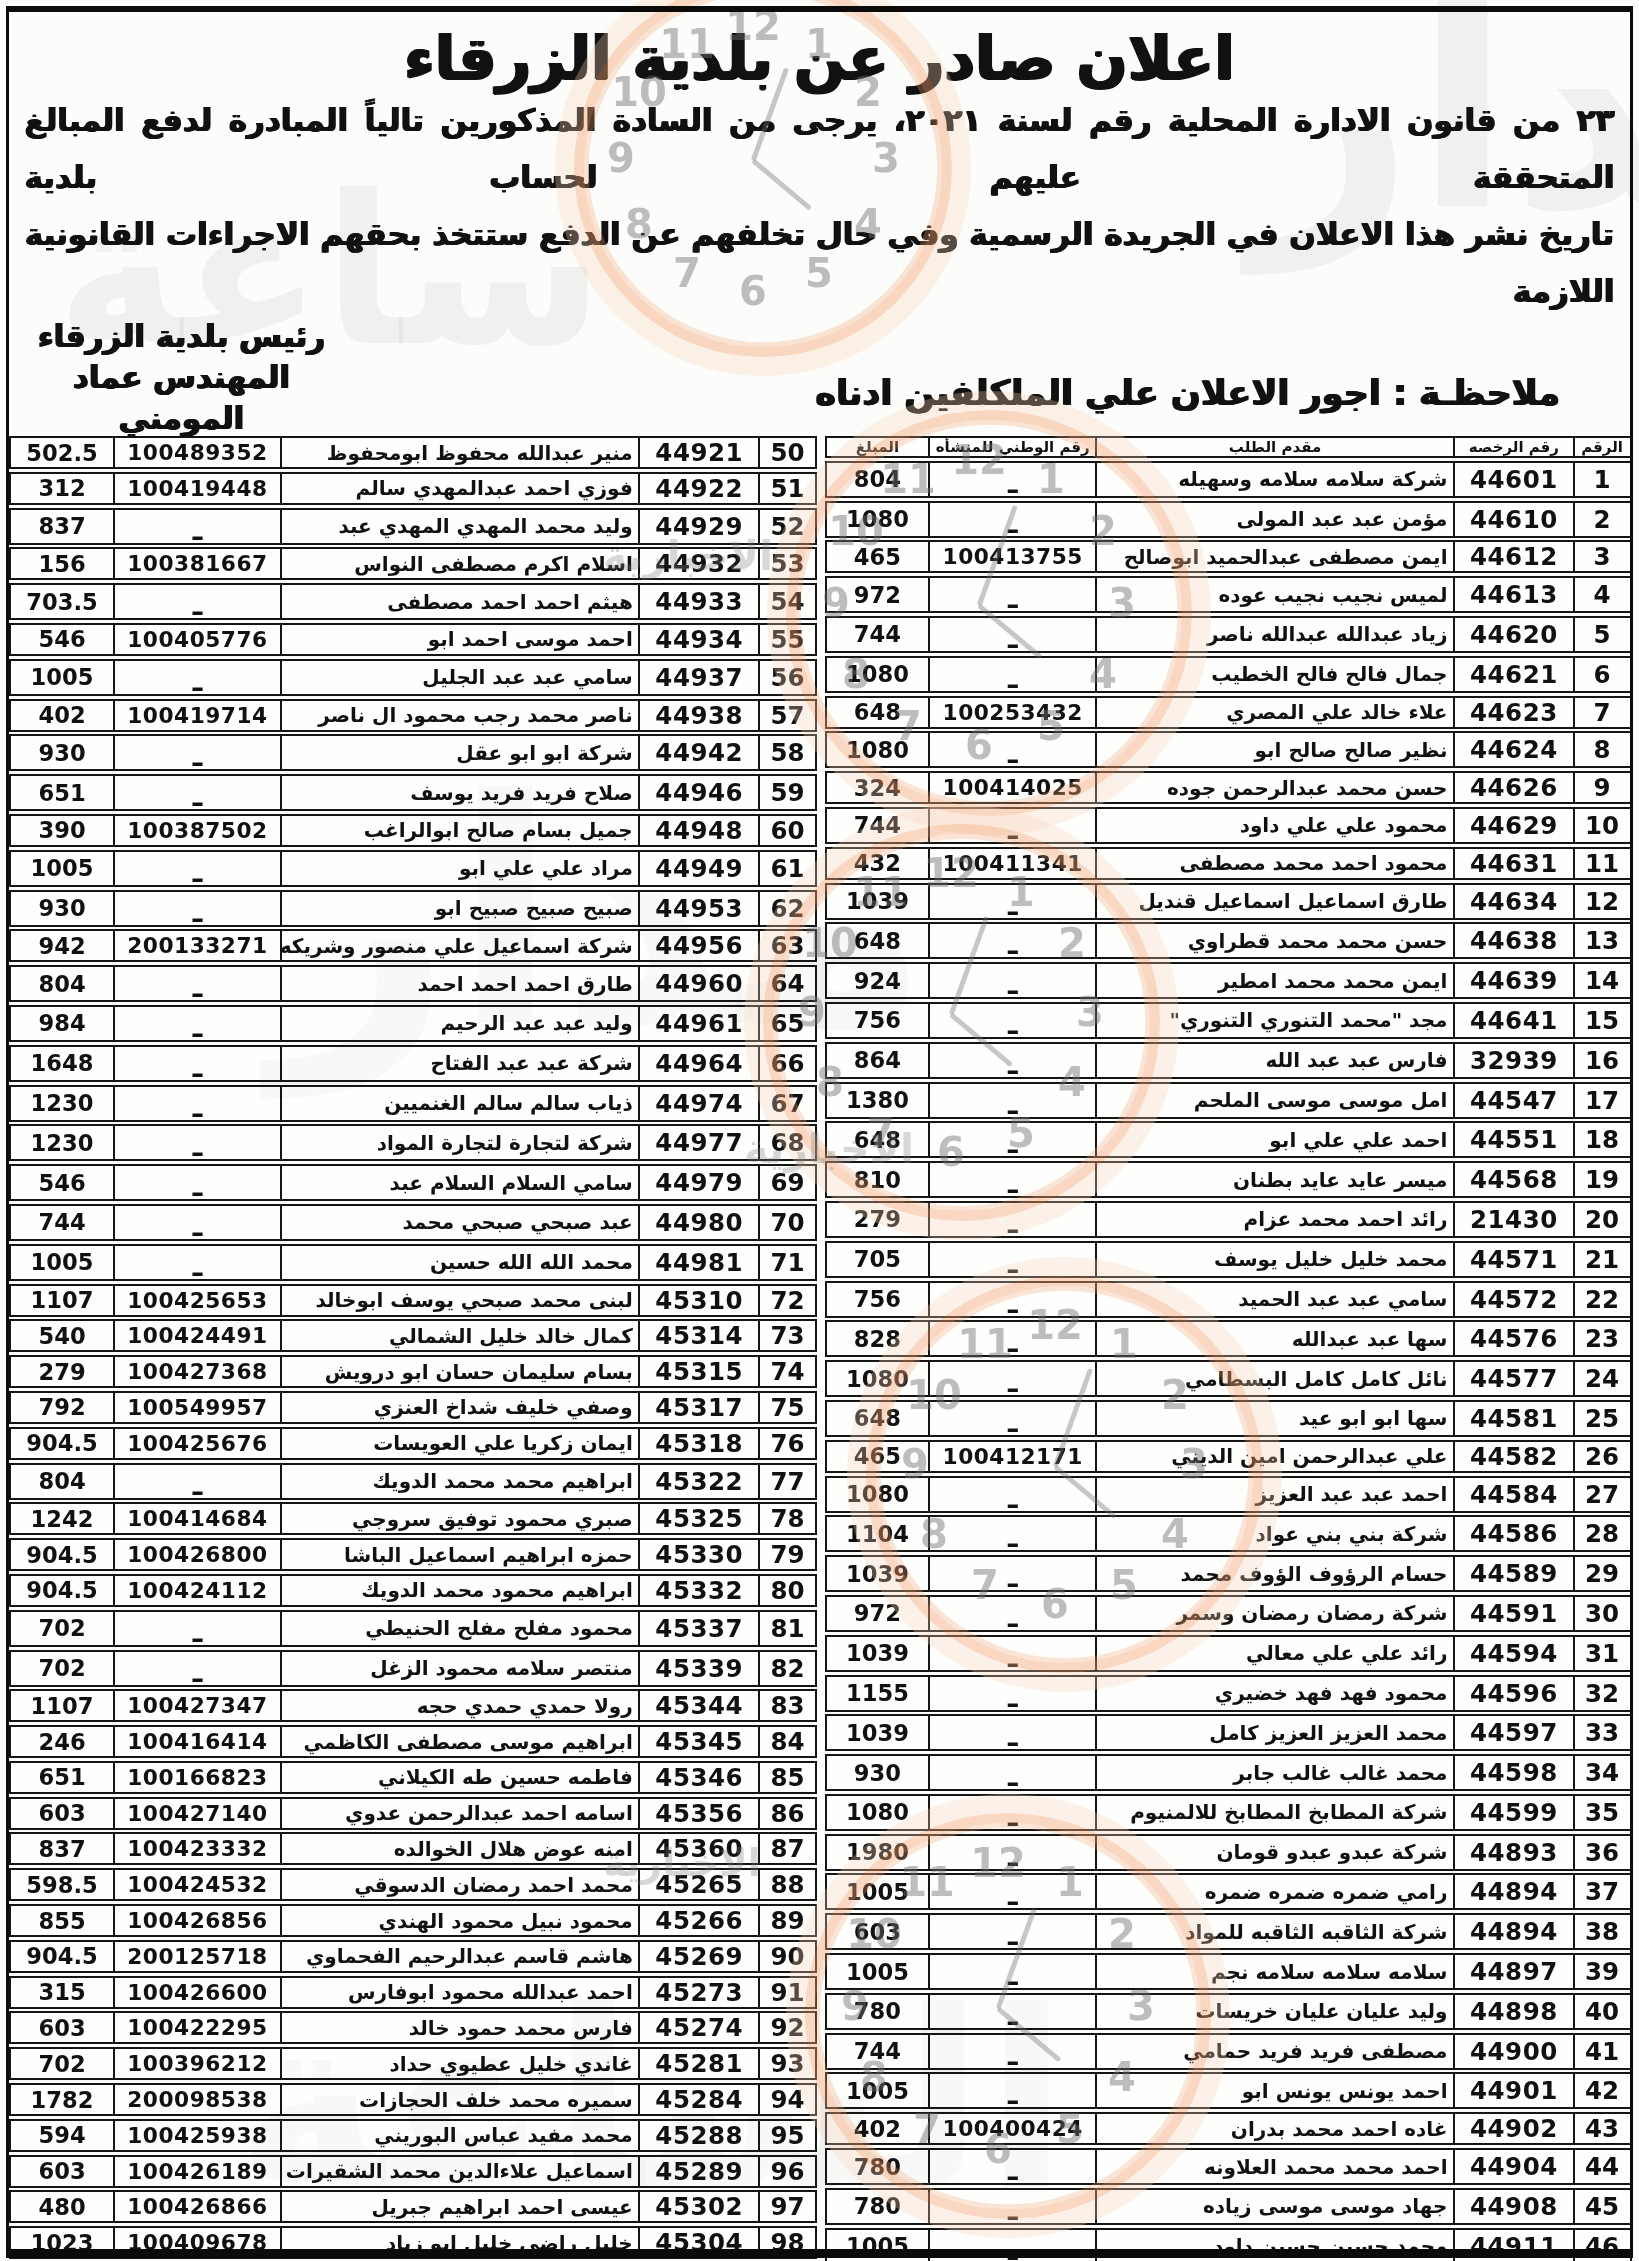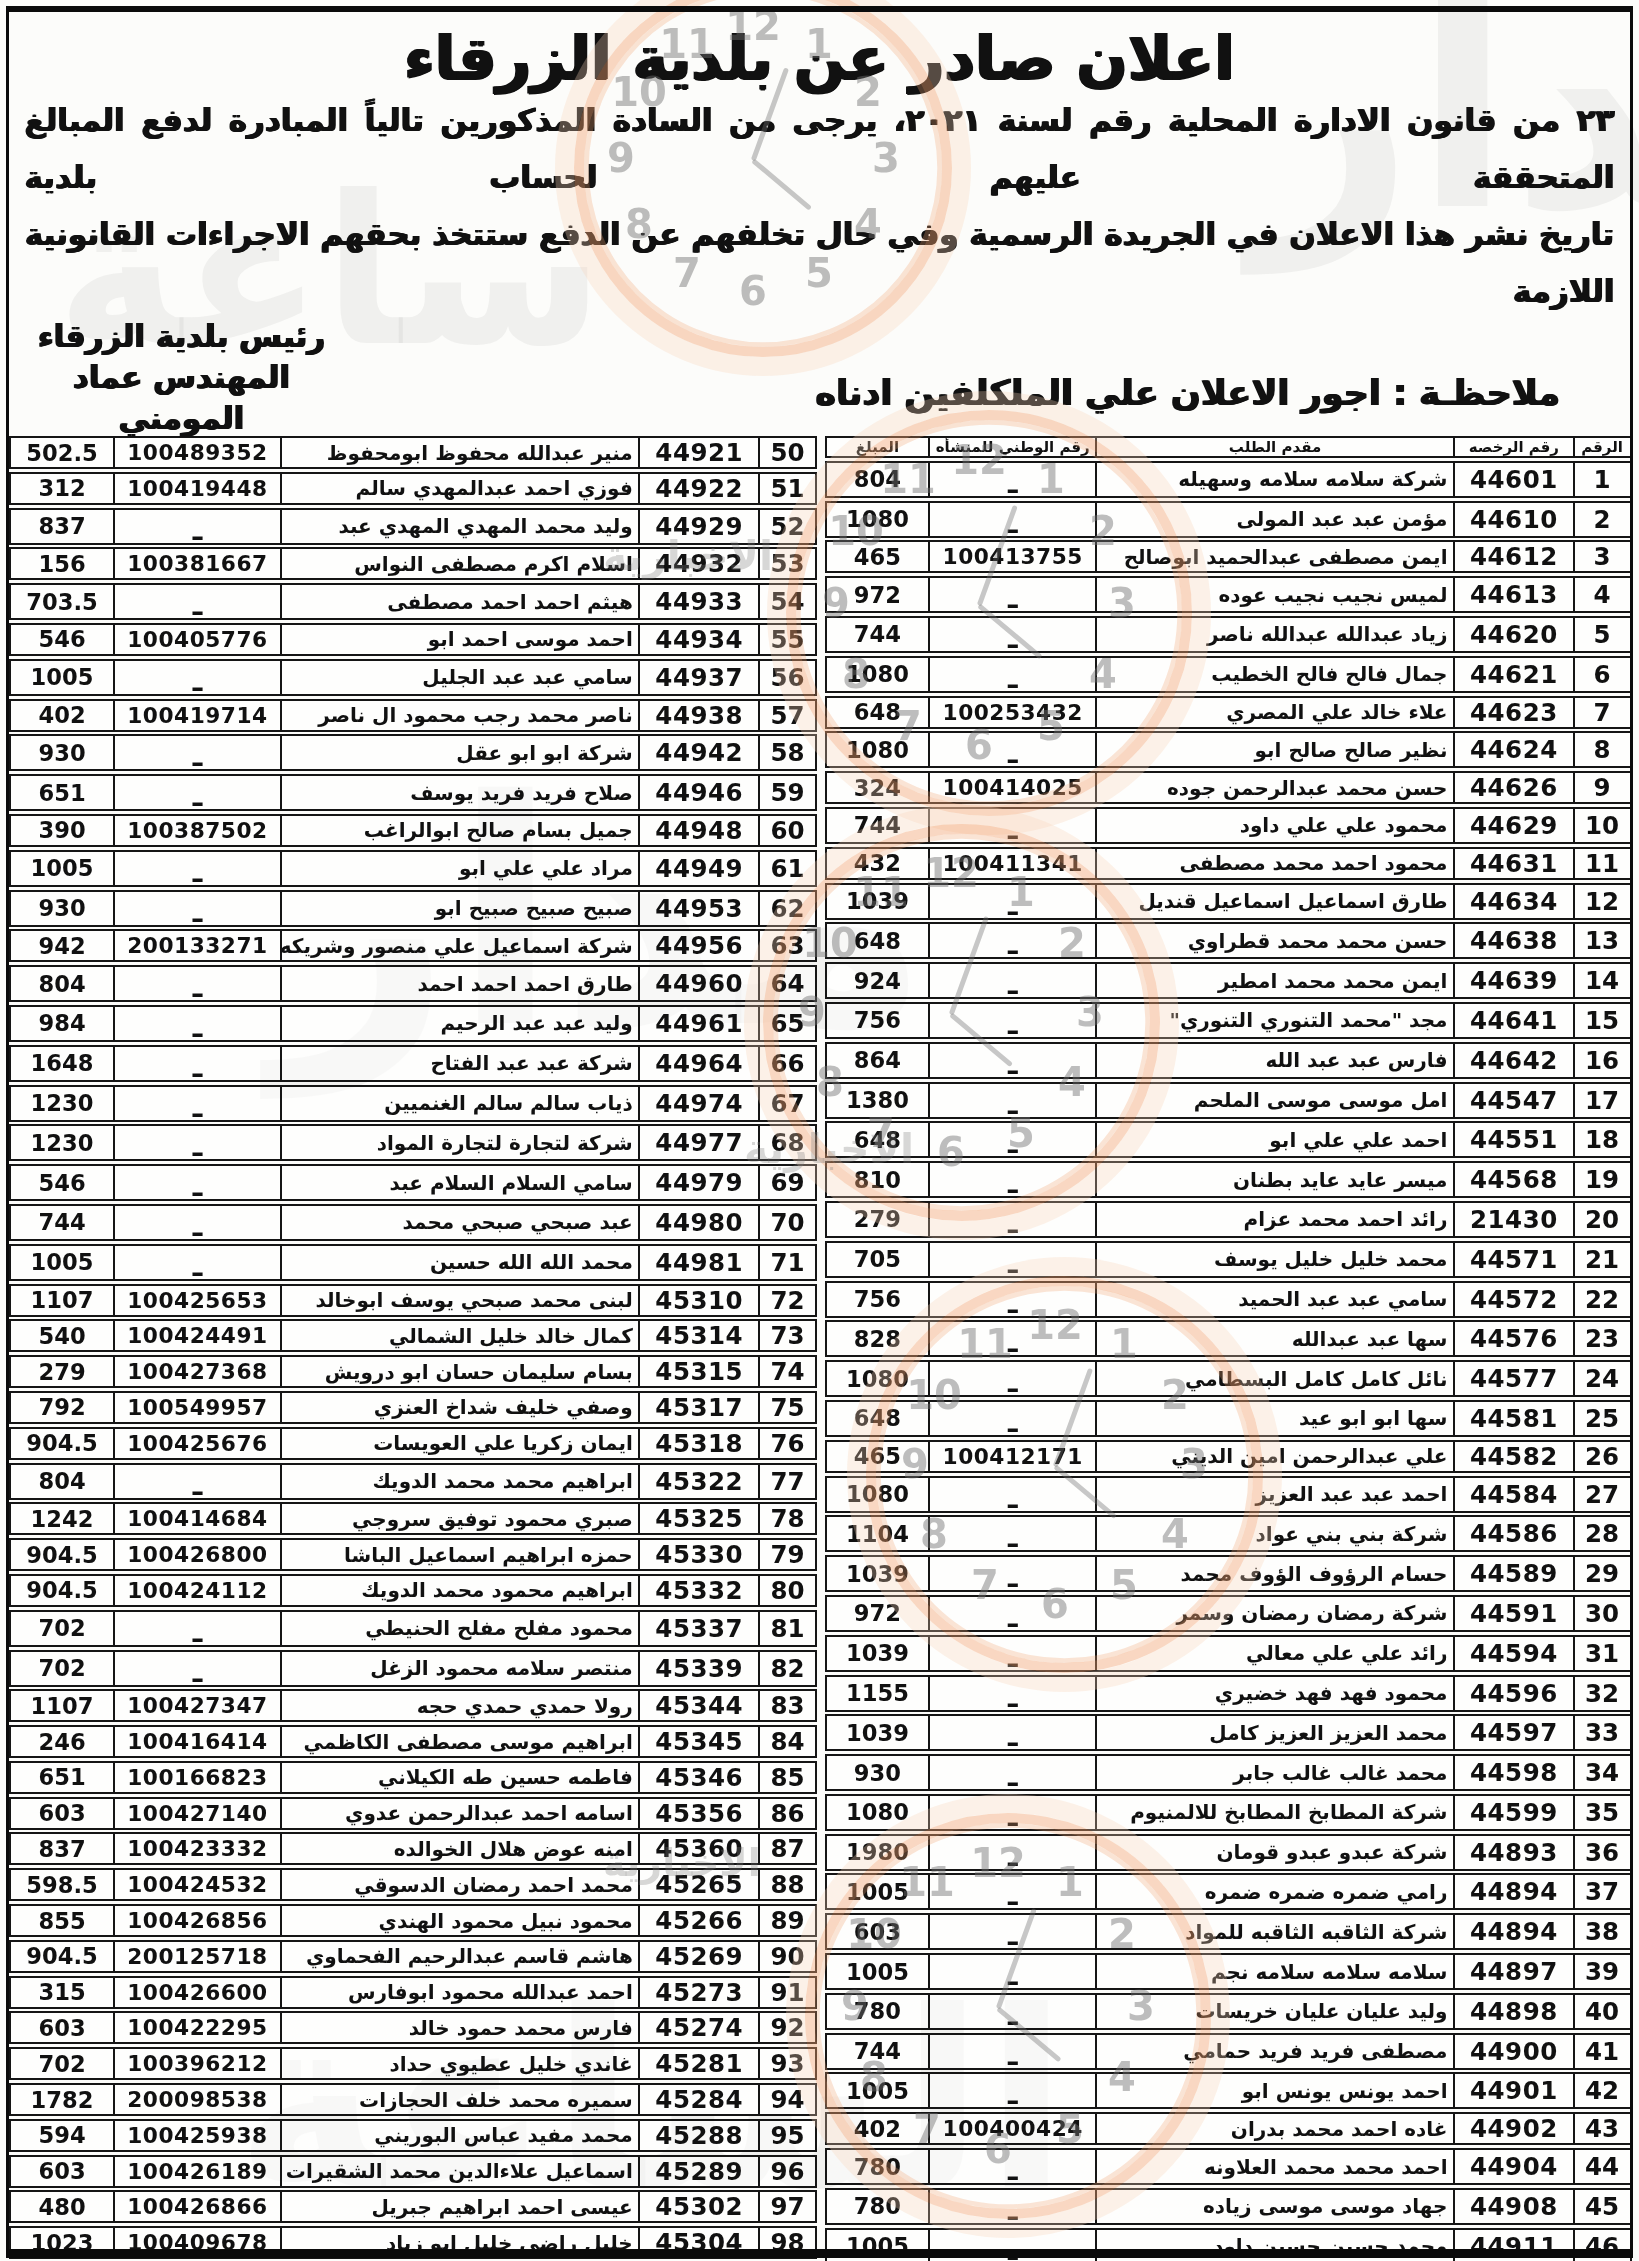--- a/index.html
+++ b/index.html
@@ -218,21 +218,21 @@
       <div class="t-cell c-num">15</div>
       <div class="t-cell c-lic">44641</div>
       <div class="t-cell c-name">مجد "محمد التنوري التنوري"</div>
       <div class="t-cell c-nat">
         <span class="dash">ـ</span>
       </div>
       <div class="t-cell c-amt">756</div>
     </div>
     <div class="t-row">
       <div class="t-cell c-num">16</div>
-      <div class="t-cell c-lic">44642</div>
+      <div class="t-cell c-lic">32939</div>
       <div class="t-cell c-name">فارس عبد عبد الله</div>
       <div class="t-cell c-nat">
         <span class="dash">ـ</span>
       </div>
       <div class="t-cell c-amt">864</div>
     </div>
     <div class="t-row">
       <div class="t-cell c-num">17</div>
       <div class="t-cell c-lic">44547</div>
       <div class="t-cell c-name">امل موسى موسى الملحم</div>

